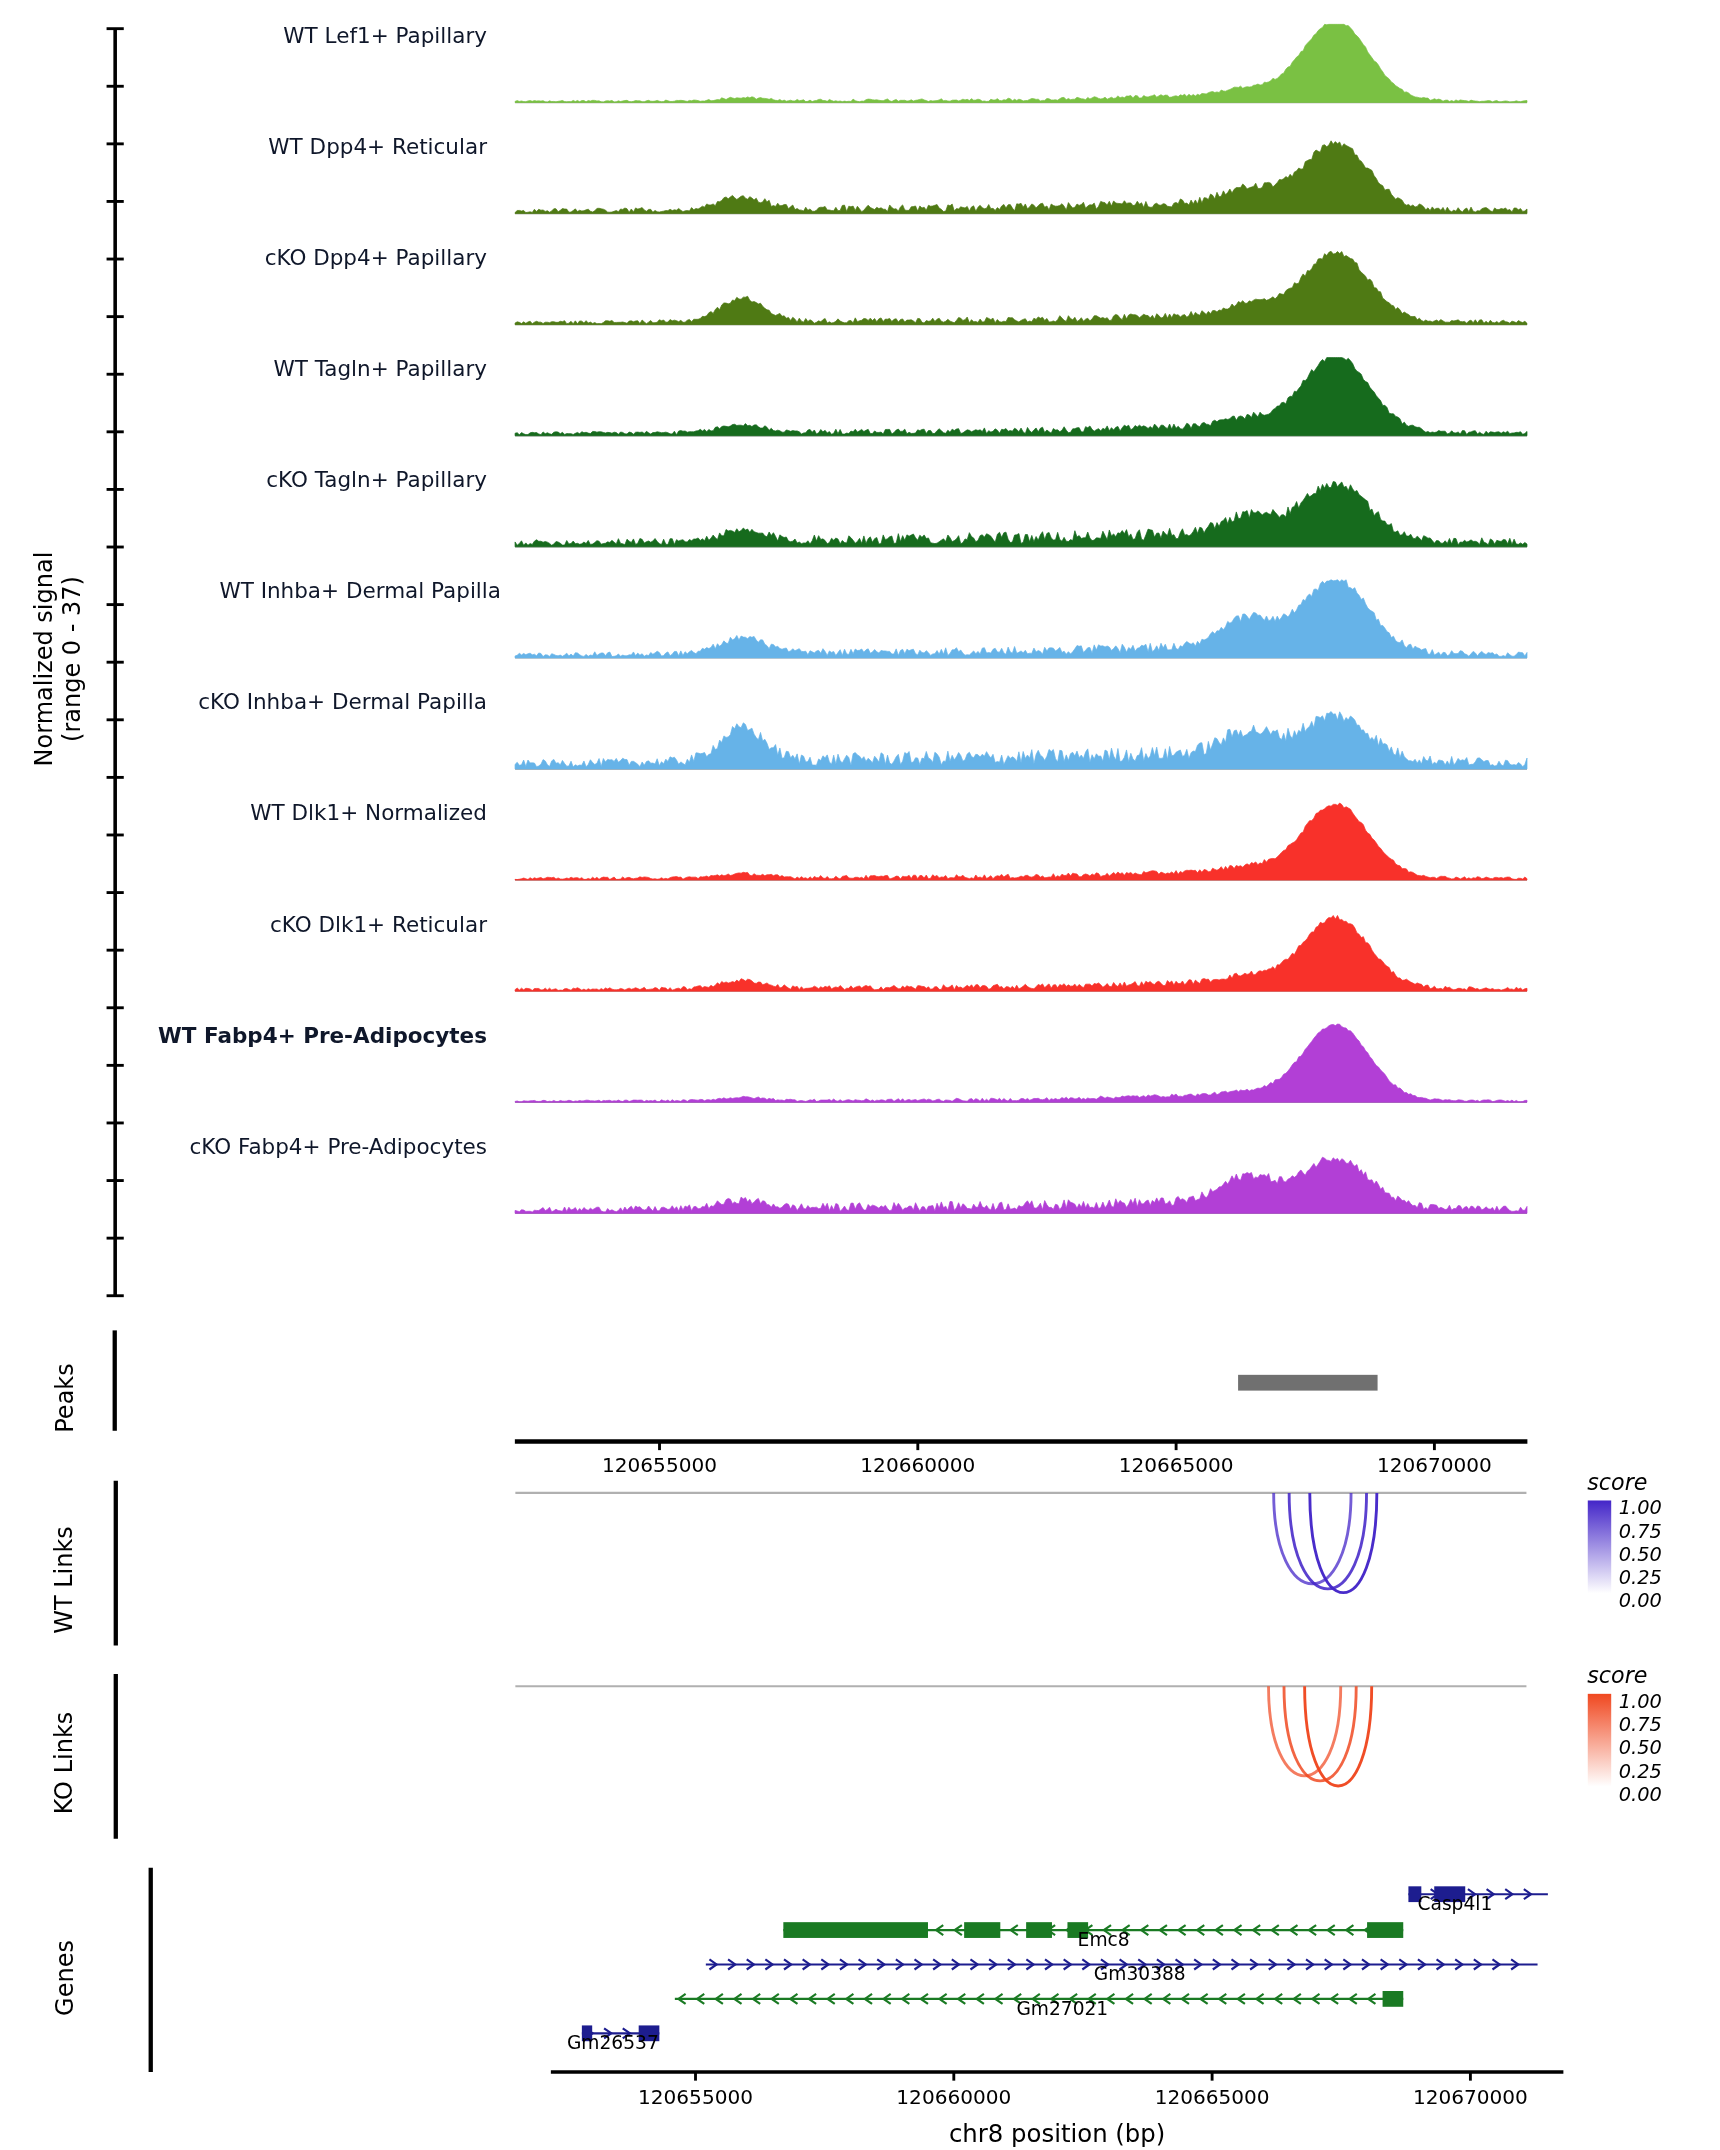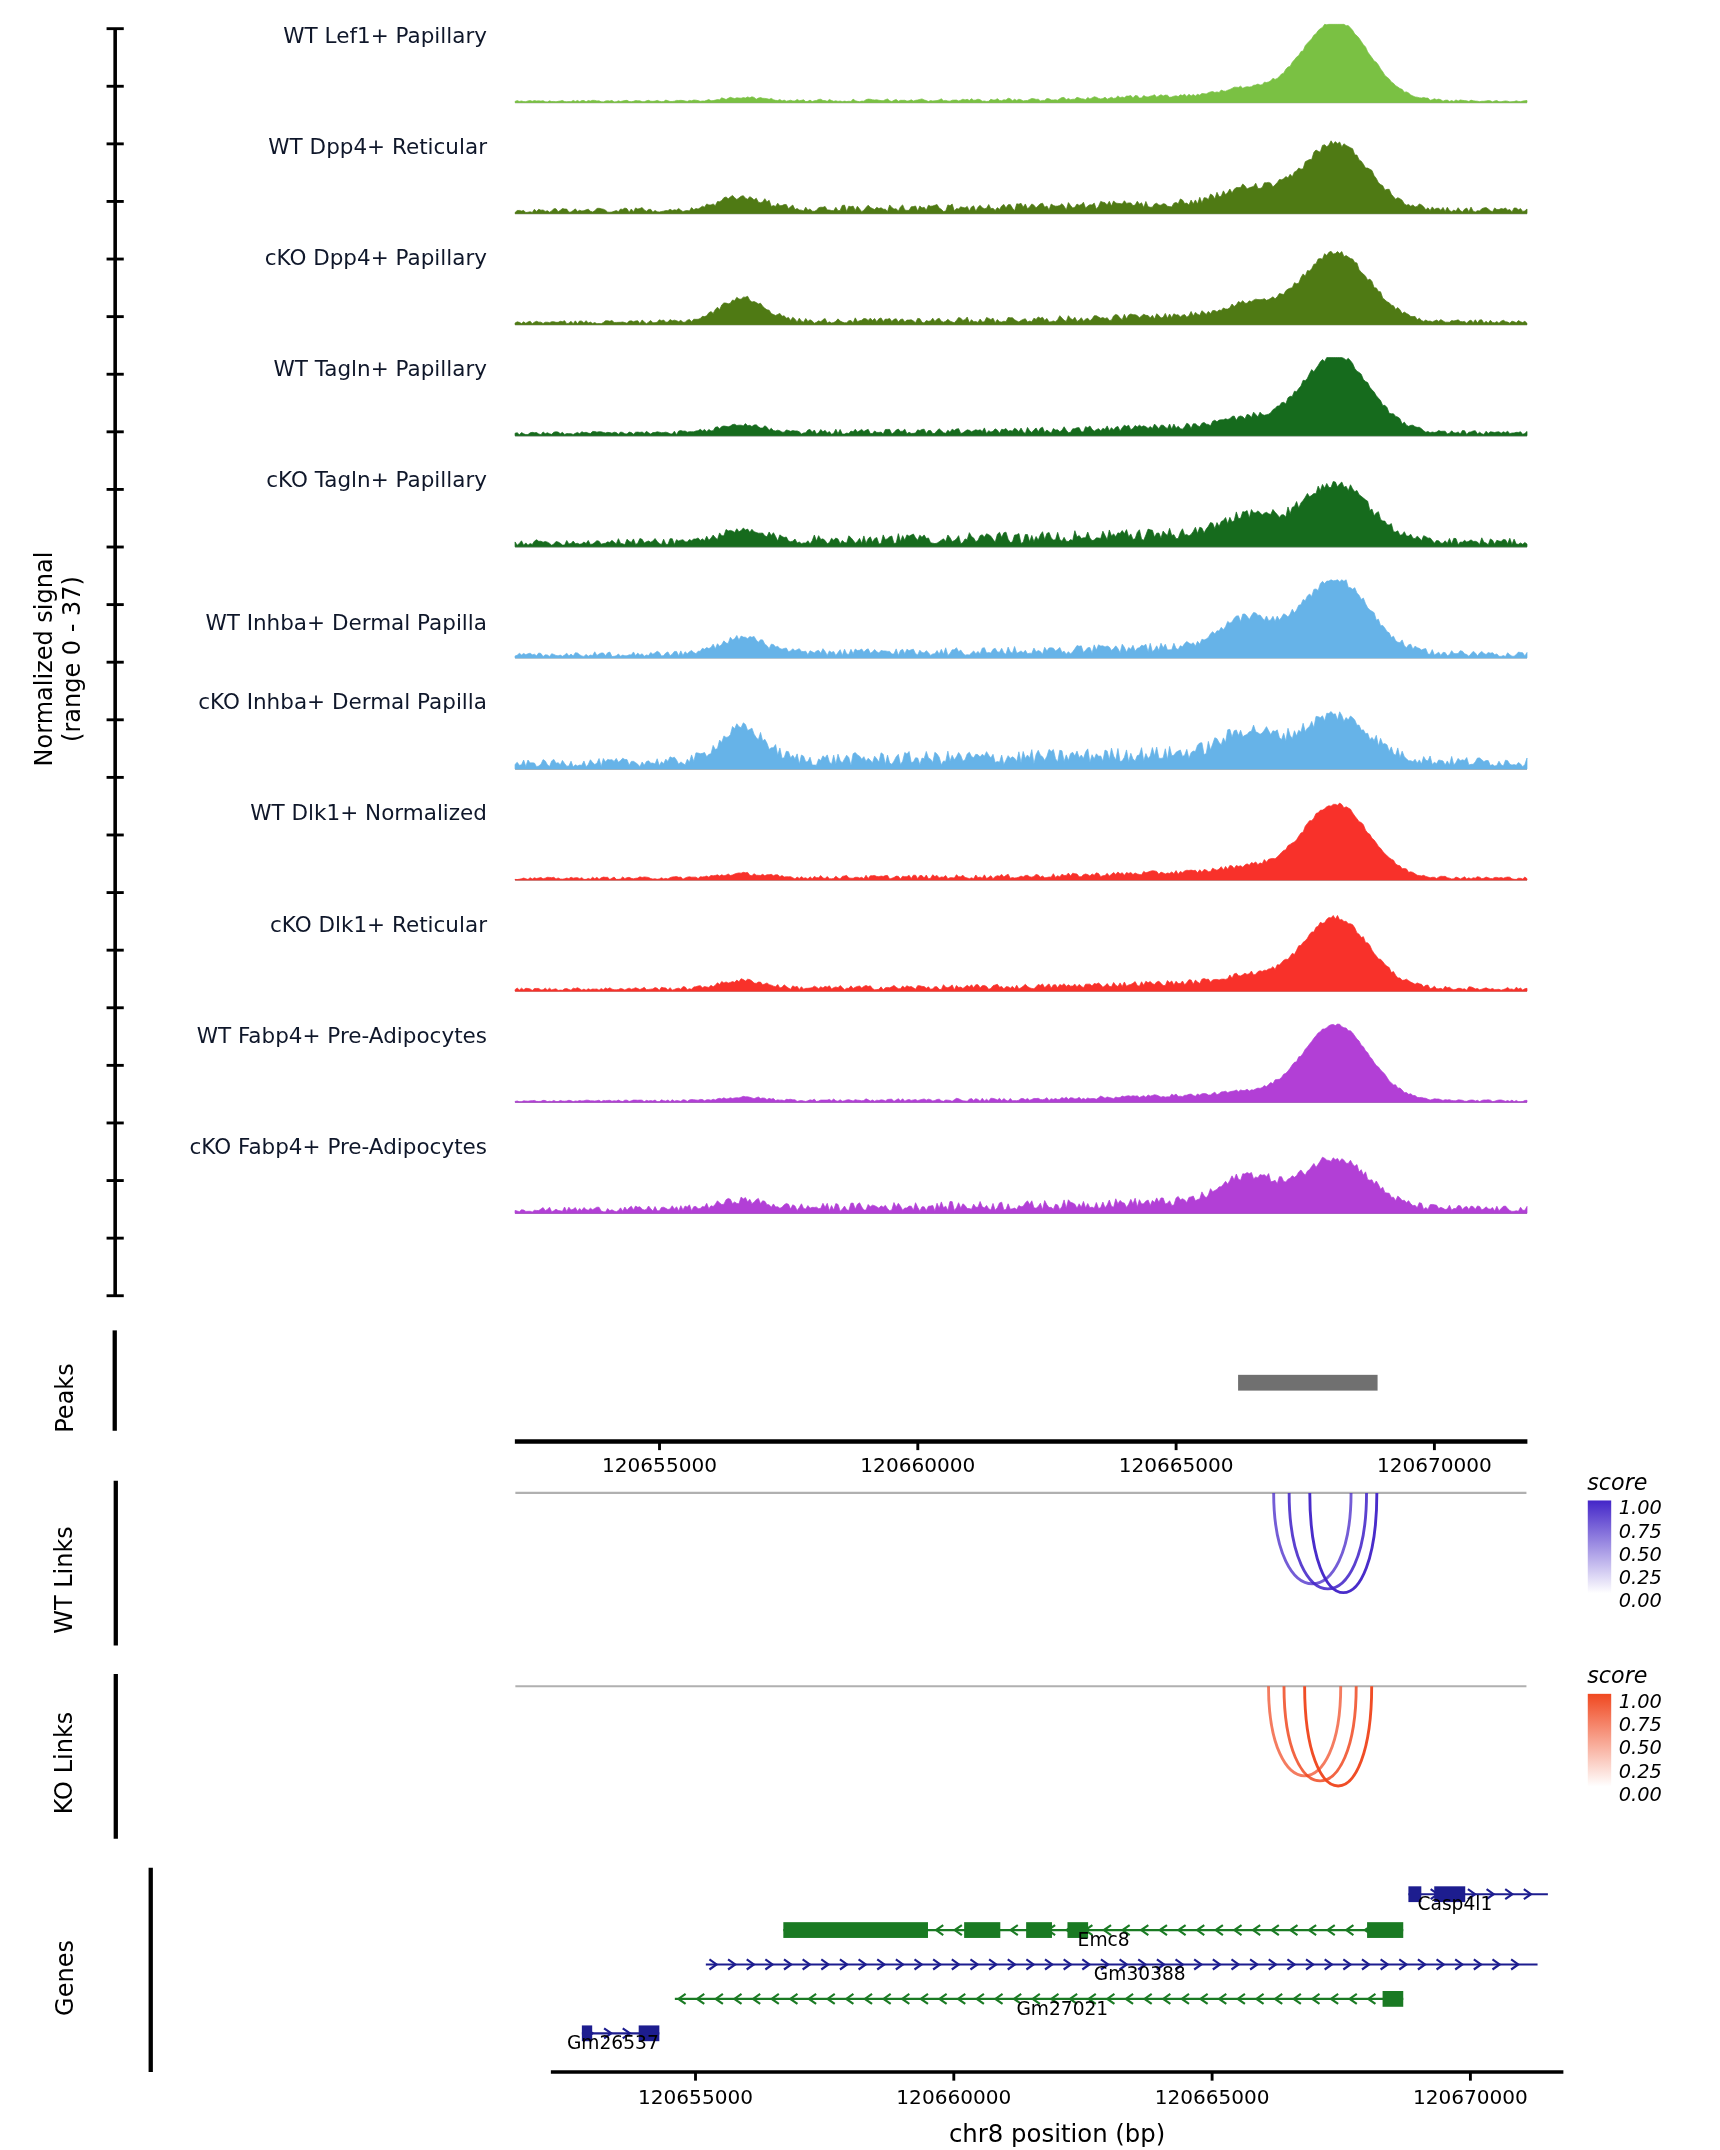--- a/index.html
+++ b/index.html
@@ -81,25 +81,25 @@
         <line x1="148" y1="1727.6363636363637" x2="172" y2="1727.6363636363637" stroke="#000" stroke-width="4"></line>
         <line x1="148" y1="1808" x2="172" y2="1808" stroke="#000" stroke-width="4"></line>
       </svg>
   </div>
   <div id="cov-labels">
       <div class="track-name" style="left: 86px; width: 401px; top: 22.6px;">WT Lef1+ Papillary</div>
       <div class="track-name" style="left: 86px; width: 401px; top: 134px;">WT Dpp4+ Reticular</div>
       <div class="track-name" style="left: 86px; width: 401px; top: 245px;">cKO Dpp4+ Papillary</div>
       <div class="track-name" style="left: 86px; width: 401px; top: 356px;">WT Tagln+ Papillary</div>
       <div class="track-name" style="left: 86px; width: 401px; top: 467px;">cKO Tagln+ Papillary</div>
-      <div class="track-name" style="left: 86px; width: 401px; top: 578px; margin-top: 32px;">WT Inhba+ Dermal Papilla</div>
+      <div class="track-name" style="left: 100px; width: 401px; top: 578px;">WT Inhba+ Dermal Papilla</div>
       <div class="track-name" style="left: 86px; width: 401px; top: 689px;">cKO Inhba+ Dermal Papilla</div>
       <div class="track-name" style="left: 86px; width: 401px; top: 800px;">WT Dlk1+ Normalized</div>
       <div class="track-name" style="left: 86px; width: 401px; top: 912px;">cKO Dlk1+ Reticular</div>
-      <div class="track-name" style="left: 86px; width: 401px; top: 1023px;">WT Fabp4+ Pre-Adipocytes</div>
+      <div class="track-name" style="left: 86px; width: 401px; top: 1023px; font-weight: bold;">WT Fabp4+ Pre-Adipocytes</div>
       <div class="track-name" style="left: 86px; width: 401px; top: 1134px;">cKO Fabp4+ Pre-Adipocytes</div>
     </div>
   <div class="ylabel" id="ylabel-holder" style="left:-129px;top:631px;width:373px;transform:rotate(-90deg);">
      <span>Normalized signal</span><br>
      <span>(range 0 - 37)</span>
   </div>
 
   <div id="peaks">
     <svg id="peaks-svg" width="1721" height="151" viewBox="0 0 2400 210">
         <line x1="160" y1="10" x2="160" y2="150" stroke="#000" stroke-width="6"></line>

